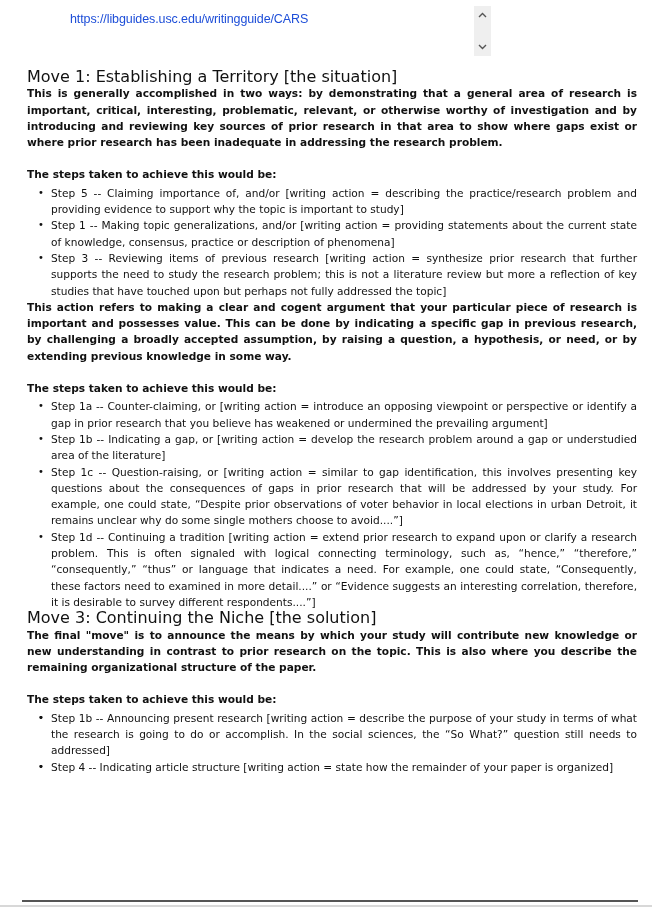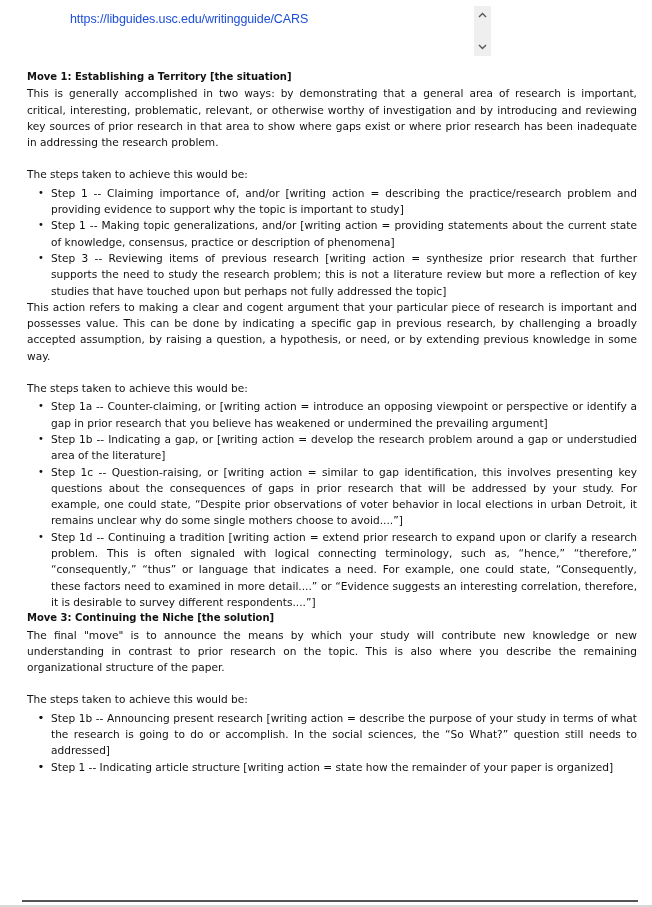--- a/index.html
+++ b/index.html
@@ -60,27 +60,28 @@
     .content {
       position: absolute;
       left: 27px;
       top: 69px;
       width: 610px;
       font-size: 10.6px;
       line-height: 16.3px;
       letter-spacing: 0px;
     }
     .move-title {
-      font-weight: bold;
+      font-weight: normal;
       margin: 0;
-      font-size: 10px;
+      font-size: 16px;
     }
     .para {
       margin: 0;
       text-align: justify;
+      font-weight: bold;
     }
     .steps-intro {
       margin: 16px 0 0 0;
     }
     ul.steps {
       margin: 2px 0 0 0;
       padding: 0 0 0 24px;
       list-style: none;
     }
     ul.steps li {
@@ -130,21 +131,21 @@
   </div>
 </div>
 
 <div class="content">
 
   <section>
     <p class="move-title">Move 1: Establishing a Territory [the situation]</p>
     <p class="para">This is generally accomplished in two ways: by demonstrating that a general area of research is important, critical, interesting, problematic, relevant, or otherwise worthy of investigation and by introducing and reviewing key sources of prior research in that area to show where gaps exist or where prior research has been inadequate in addressing the research problem.</p>
     <p class="para steps-intro">The steps taken to achieve this would be:</p>
     <ul class="steps">
-      <li><span class="bullet">•</span><span>Step 1 -- Claiming importance of, and/or  [writing action = describing the practice/research problem and providing evidence to support why the topic is important to study]</span></li>
+      <li><span class="bullet">•</span><span>Step 5 -- Claiming importance of, and/or  [writing action = describing the practice/research problem and providing evidence to support why the topic is important to study]</span></li>
       <li><span class="bullet">•</span><span>Step 1 -- Making topic generalizations, and/or  [writing action = providing statements about the current state of knowledge, consensus, practice or description of phenomena]</span></li>
       <li><span class="bullet">•</span><span>Step 3 -- Reviewing items of previous research  [writing action = synthesize prior research that further supports the need to study the research problem; this is not a literature review but more a reflection of key studies that have touched upon but perhaps not fully addressed the topic]</span></li>
     </ul>
   </section>
 
   <section>
     <p class="para">This action refers to making a clear and cogent argument that your particular piece of research is important and possesses value. This can be done by indicating a specific gap in previous research, by challenging a broadly accepted assumption, by raising a question, a hypothesis, or need, or by extending previous knowledge in some way.</p>
     <p class="para steps-intro">The steps taken to achieve this would be:</p>
     <ul class="steps">
       <li><span class="bullet">•</span><span>Step 1a -- Counter-claiming, or  [writing action = introduce an opposing viewpoint or perspective or identify a gap in prior research that you believe has weakened or undermined the prevailing argument]</span></li>
@@ -155,19 +156,19 @@
   </section>
 
   <section>
     <p class="move-title">Move 3: Continuing the Niche [the solution]</p>
     <p class="para">The final "move" is to announce the means by which your study will contribute new knowledge or new understanding in contrast to prior research on the topic. This is also where you describe the remaining organizational structure of the paper.</p>
     <p class="para steps-intro">The steps taken to achieve this would be:</p>
     <ul class="steps">
       <li><span class="bullet">•</span></li>
       <li><span class="bullet">•</span><span>Step 1b -- Announcing present research [writing action = describe the purpose of your study in terms of what the research is going to do or accomplish. In the social sciences, the “So What?” question still needs to addressed]</span></li>
       <li><span class="bullet">•</span></li>
-      <li><span class="bullet">•</span><span>Step 1 -- Indicating article structure  [writing action = state how the remainder of your paper is organized]</span></li>
+      <li><span class="bullet">•</span><span>Step 4 -- Indicating article structure  [writing action = state how the remainder of your paper is organized]</span></li>
     </ul>
   </section>
 </div>
 
 <div class="rule"></div>
 <div class="bottom-strip"></div>
 
 </body></html>

